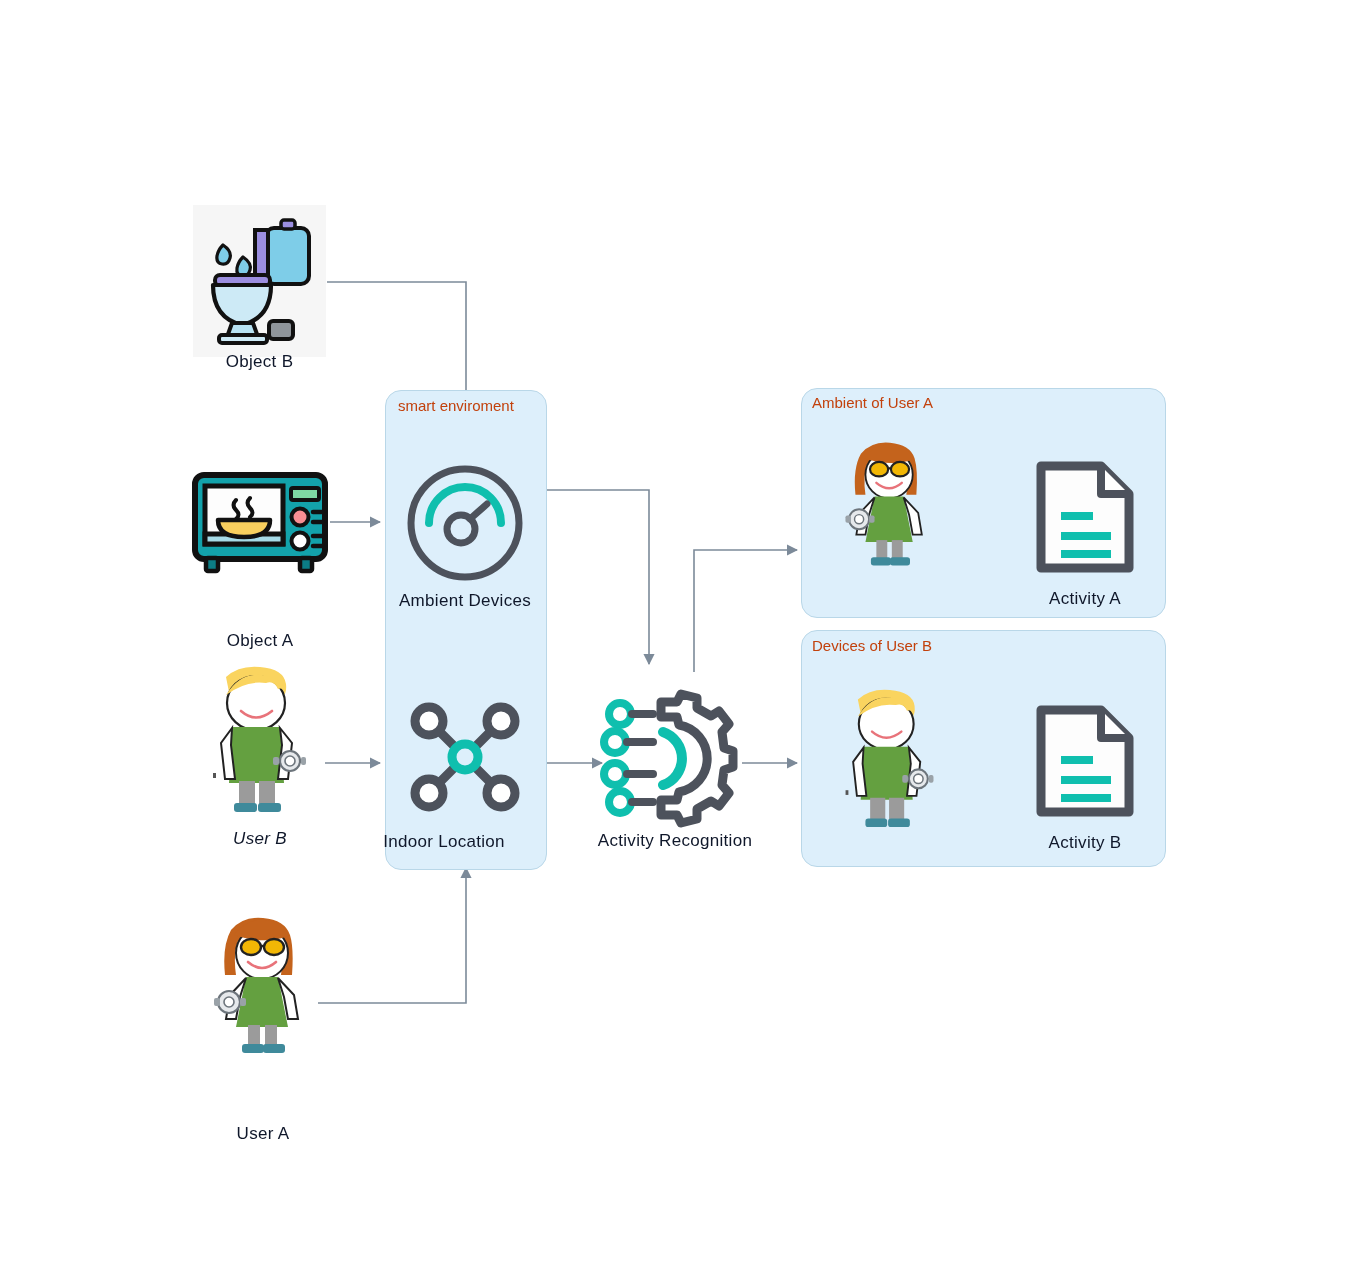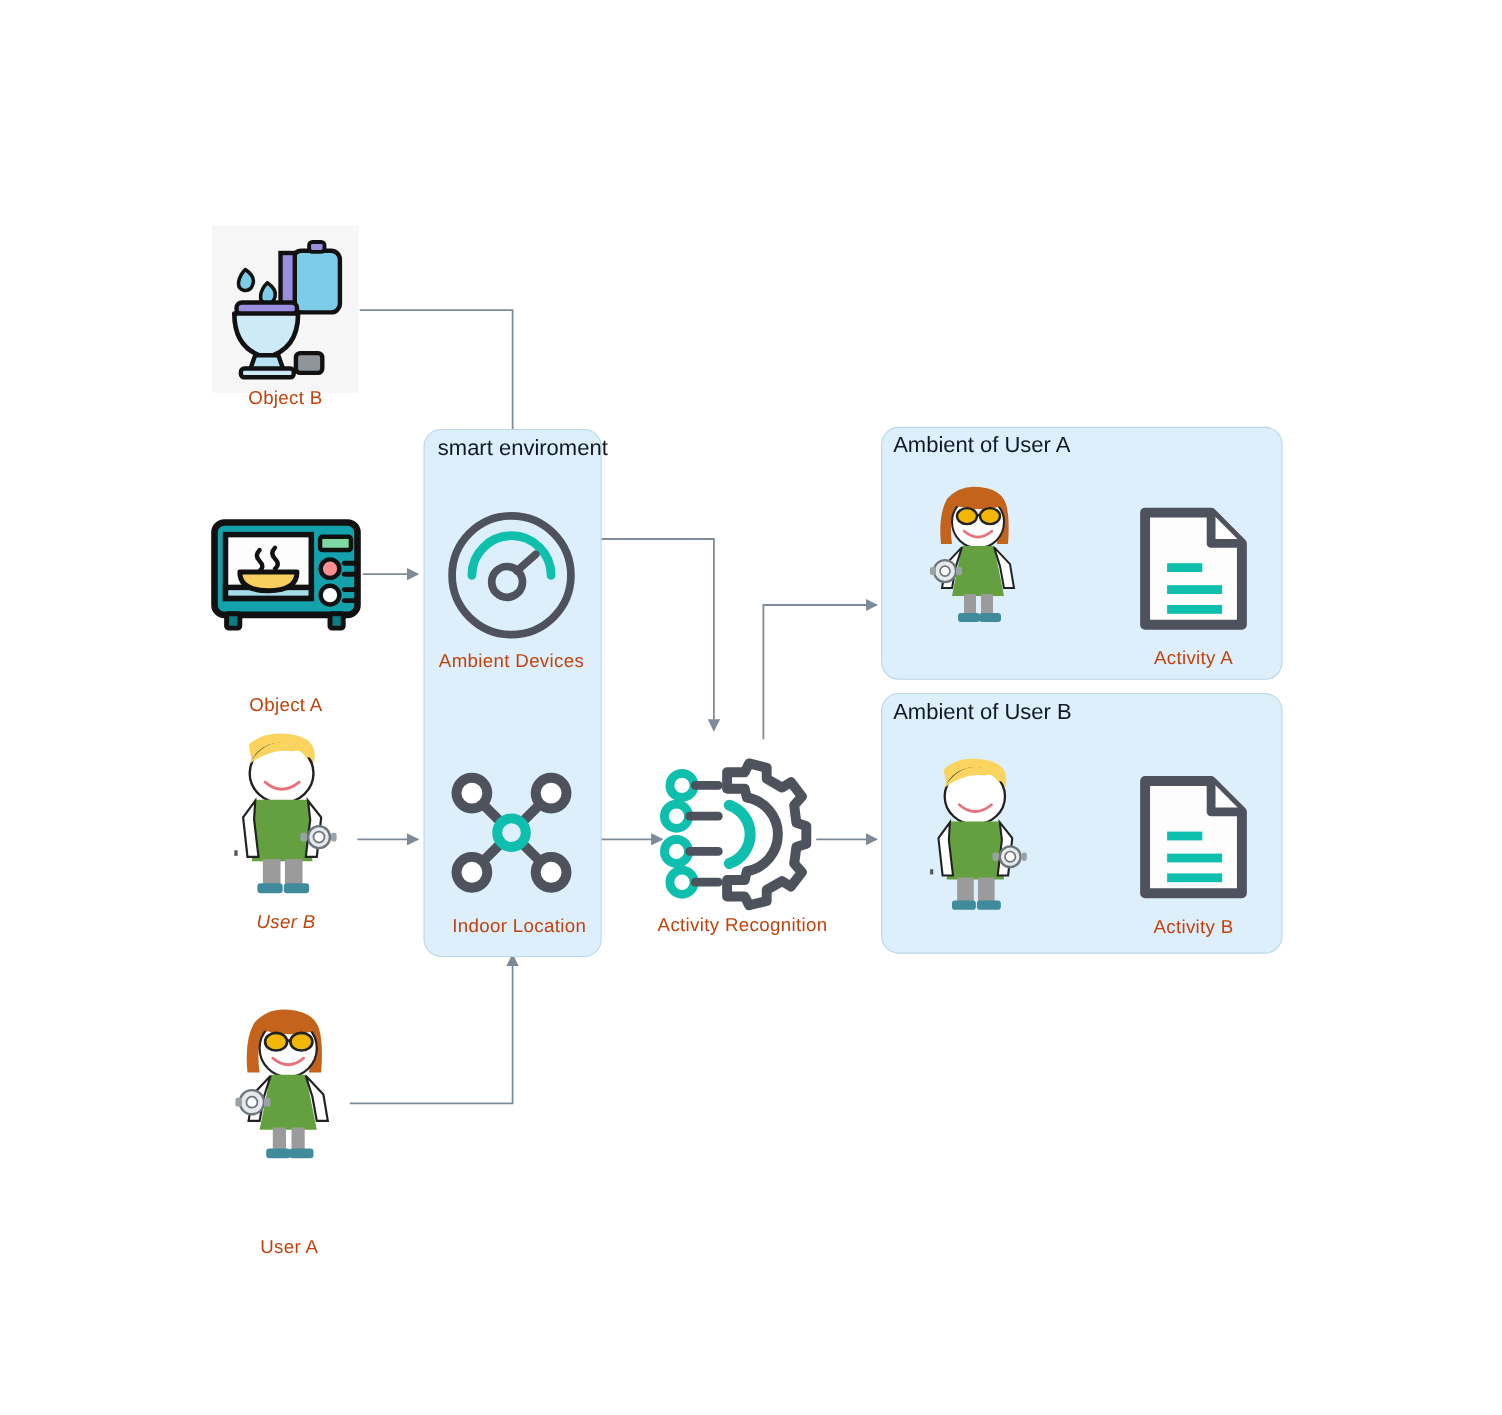--- a/index.html
+++ b/index.html
@@ -1,22 +1,22 @@
 <!DOCTYPE html>
 <html><head>
 <meta charset="utf-8">
 <style>
   html,body{margin:0;padding:0;background:#ffffff;}
   body{width:1365px;height:1286px;position:relative;overflow:hidden;
        font-family:"Liberation Sans","DejaVu Sans",sans-serif;}
   #stage{position:absolute;left:0;top:0;width:1365px;height:1286px;}
-  .lbl{position:absolute;color:#c2410c;font-size:17px;letter-spacing:.3px;
+  .lbl{position:absolute;color:#0f172a;font-size:17px;letter-spacing:.3px;
        white-space:nowrap;text-align:center;}
   .panel{position:absolute;background:#ddeffb;border:1px solid #b9d7e8;border-radius:16px;}
-  .panel-title{position:absolute;font-size:20px;color:#0f172a;white-space:nowrap;}
+  .panel-title{position:absolute;font-size:15px;color:#c2410c;white-space:nowrap;}
   .grayband{position:absolute;background:#f6f6f6;}
   svg{position:absolute;left:0;top:0;overflow:visible;}
   .svgbox{position:absolute;}
 </style>
 </head>
 <body>
 
 <div id="stage">
 
   <svg width="1365" height="1286">
@@ -68,21 +68,21 @@
       <line x1="90" y1="34" x2="62" y2="62" stroke="#4d525c" stroke-width="9" stroke-linecap="round"></line>
       <line x1="34" y1="90" x2="62" y2="62" stroke="#4d525c" stroke-width="9" stroke-linecap="round"></line>
       <line x1="90" y1="90" x2="62" y2="62" stroke="#4d525c" stroke-width="9" stroke-linecap="round"></line>
       <circle cx="26" cy="26" r="14" fill="#fff" stroke="#4d525c" stroke-width="9"></circle>
       <circle cx="98" cy="26" r="14" fill="#fff" stroke="#4d525c" stroke-width="9"></circle>
       <circle cx="26" cy="98" r="14" fill="#fff" stroke="#4d525c" stroke-width="9"></circle>
       <circle cx="98" cy="98" r="14" fill="#fff" stroke="#4d525c" stroke-width="9"></circle>
       <circle cx="62" cy="62" r="13" fill="#ddeffb" stroke="#0fbfae" stroke-width="9"></circle>
     </svg>
   </div>
-  <div class="lbl" style="left:392px;top:832px;width:160px;">Indoor Location</div>
+  <div class="lbl" style="left:364px;top:832px;width:160px;">Indoor Location</div>
 
   <div class="grayband" style="left:193px;top:205px;width:133px;height:152px;"></div>
   <div class="svgbox" style="left:203px;top:215px;width:114px;height:130px;">
     <svg width="114" height="130" viewBox="0 0 114 130">
 
       <path d="M20,30 q9,6 7,13 q-2,7 -8,6 q-6,-1 -5,-8 q1,-6 6,-11 z" fill="#7ecde8" stroke="#111" stroke-width="3.2" stroke-linejoin="round"></path>
       <path d="M40,42 q9,6 7,13 q-2,7 -8,6 q-6,-1 -5,-8 q1,-6 6,-11 z" fill="#7ecde8" stroke="#111" stroke-width="3.2" stroke-linejoin="round"></path>
 
       <rect x="63" y="13" width="43" height="56" rx="8" fill="#7ecde8" stroke="#111" stroke-width="4"></rect>
       <rect x="78" y="5" width="14" height="9" rx="3" fill="#9b8ee0" stroke="#111" stroke-width="3.5"></rect>
@@ -220,21 +220,21 @@
       <path d="M8,8 L68,8 L96,36 L96,110 L8,110 z" fill="#fdfdfd" stroke="#4d525c" stroke-width="9" stroke-linejoin="round"></path>
       <path d="M68,8 L68,36 L96,36" fill="#fff" stroke="#4d525c" stroke-width="8" stroke-linejoin="round"></path>
       <rect x="28" y="54" width="32" height="8" fill="#0fbfae"></rect>
       <rect x="28" y="74" width="50" height="8" fill="#0fbfae"></rect>
       <rect x="28" y="92" width="50" height="8" fill="#0fbfae"></rect>
     </svg>
   </div>
   <div class="lbl" style="left:1033px;top:589px;width:104px;">Activity  A</div>
 
   <div class="panel" style="left:801px;top:630px;width:363px;height:235px;"></div>
-  <div class="panel-title" style="left:812px;top:637px;">Ambient of User B</div>
+  <div class="panel-title" style="left:812px;top:637px;">Devices of User B</div>
 
   <div class="svgbox" style="left:838px;top:688px;width:104px;height:142px;">
     <svg width="104" height="142" viewBox="0 0 110 150">
       <path d="M21,12 q13,-12 34,-10 q24,2 26,17 q1,9 -3,12 l-3,-8 l-5,6 l-3,-7 q-17,7 -43,5 z" fill="#fad45f"></path>
       <ellipse cx="51" cy="38" rx="29" ry="27" fill="#fff" stroke="#222" stroke-width="2.2"></ellipse>
       <path d="M21,30 q14,-23 36,-20 q22,3 23,17 q-3,-5 -7,-3 q-4,-9 -12,-6 q-20,-3 -40,12 z" fill="#fad45f"></path>
       <path d="M36,46 q15,13 31,0" fill="none" stroke="#e8737a" stroke-width="2.6" stroke-linecap="round"></path>
       <path d="M27,62 L75,62 L79,118 L24,118 z" fill="#64a040"></path>
       <path d="M27,63 L16,78 L20,114 L30,114 L26,80 z" fill="#fff" stroke="#222" stroke-width="2"></path>
       <path d="M75,63 L87,78 L83,114 L73,114 L77,80 z" fill="#fff" stroke="#222" stroke-width="2"></path>

